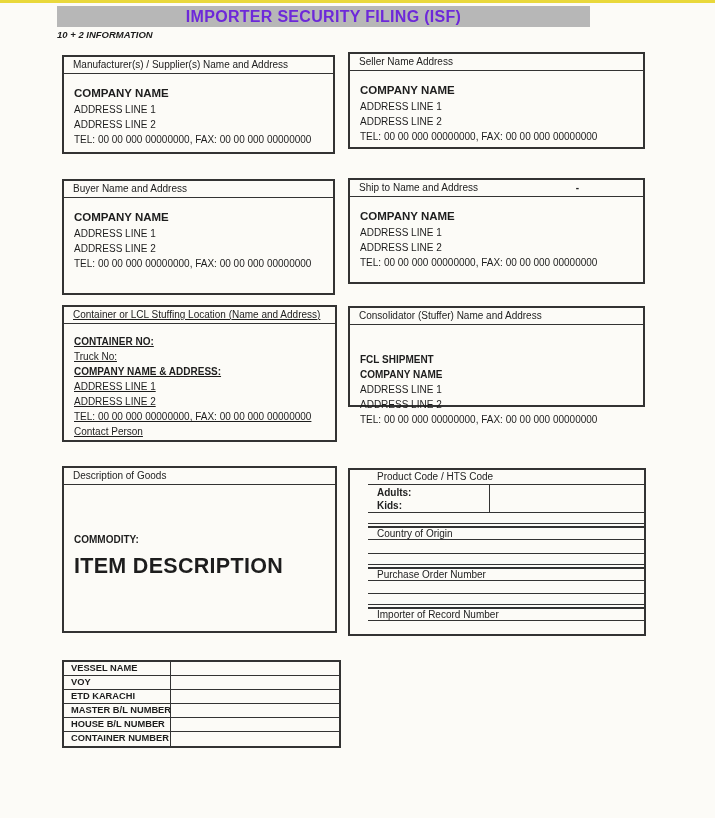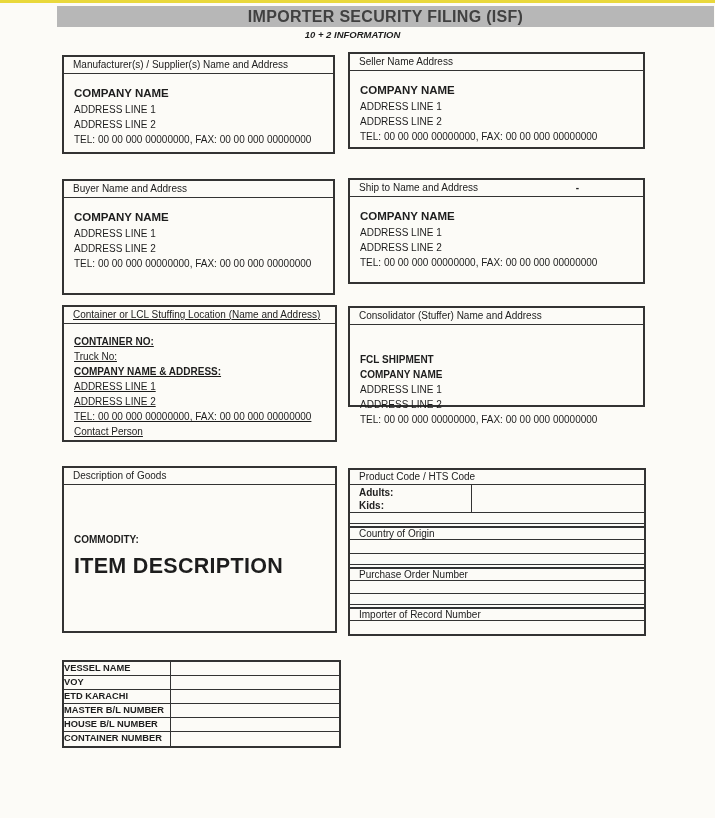--- a/index.html
+++ b/index.html
@@ -5,59 +5,59 @@
   * { margin:0; padding:0; box-sizing:border-box; }
   html,body { background:#e8e6e1; }
   .page {
     position:relative; width:715px; height:818px;
     background:#fcfbf7; overflow:hidden;
     font-family:"Liberation Sans","DejaVu Sans",sans-serif;
     color:#1d1d1d;
   }
   .topline { position:absolute; left:0; top:0; width:715px; height:3px; background:#e9d83b; }
   .banner {
-    position:absolute; left:57px; top:6px; width:657px; height:21px;
+    position:absolute; left:57px; top:6px; width:533px; height:21px;
     background:#b7b7b7; text-align:center;
-    font-weight:bold; font-size:16px; line-height:21px; letter-spacing:.3px; color:#404040;
+    font-weight:bold; font-size:16px; line-height:21px; letter-spacing:.3px; color:#6d28d9;
   }
   .subtitle {
-    position:absolute; left:57px; top:29px; width:591px; text-align:center;
+    position:absolute; left:57px; top:29px; width:591px; text-align:left;
     font-weight:bold; font-style:italic; font-size:9.5px; color:#1d1d1d;
   }
   .box { position:absolute; border:2px solid #333; }
   .box-header {
     border-bottom:1.5px solid #333; font-size:10px; line-height:13px;
     padding:1px 6px 2px 9px; color:#222;
   }
   .hdr-mark { float:right; margin-right:58px; font-weight:bold; }
   .addr { padding:11px 6px 0 10px; font-size:10px; line-height:15px; }
   .company { font-weight:bold; font-size:11.5px; line-height:17px; }
   .b { font-weight:bold; }
   .tel { font-size:10px; white-space:nowrap; }
   .commodity { margin:49px 0 0 10px; font-weight:bold; font-size:10px; }
   .item-desc { margin:9px 0 0 10px; font-weight:bold; font-size:21.5px; letter-spacing:.3px; }
   
   .hts { position:absolute; left:348px; top:468px; width:298px; border:2px solid #333; }
-  .hts .row { border-bottom:1.5px solid #333; font-size:10px; padding-left:9px; color:#222; }
+  .hts .row { border-bottom:1.5px solid #333; font-size:10px; padding-left:9px; color:#222;margin-left:18px; }
   .hts .row:last-child { border-bottom:none; }
   .hts .grp { border-top:2px solid #333; margin-top:2px; }
   .r15 { height:15px; line-height:13px; }
   .r14 { height:14px; line-height:12px; }
   .r13 { height:13px; }
   .r12 { height:11px; }
   .split { height:28px; display:flex; padding-left:0 !important; }
   .split .cellL { width:122px; border-right:1.5px solid #333; padding:1px 0 0 9px;
                   font-weight:bold; font-size:10px; line-height:13px; }
   .split .cellR { flex:1; }
   
   .vtable { position:absolute; left:62px; top:660px; width:279px; border:2px solid #333; }
   .vrow { display:flex; height:14px; border-bottom:1.5px solid #333; }
   .vrow:last-child { border-bottom:none; }
   .vlabel { width:107px; border-right:1.5px solid #333; font-weight:bold; font-size:9.3px;
-            line-height:12px; white-space:nowrap; }
+            line-height:12px; padding-left:7px; white-space:nowrap; }
   .vvalue { flex:1; font-size:9.5px; line-height:12px; }
   .footer {
     position:absolute; left:62px; top:771px; width:620px;
     font-style:italic; font-size:10.6px; line-height:15px; color:#2a2a2a; font-weight:500;
   }
   .footer span { display:block; }
 </style>
 </head>
 <body>
 

